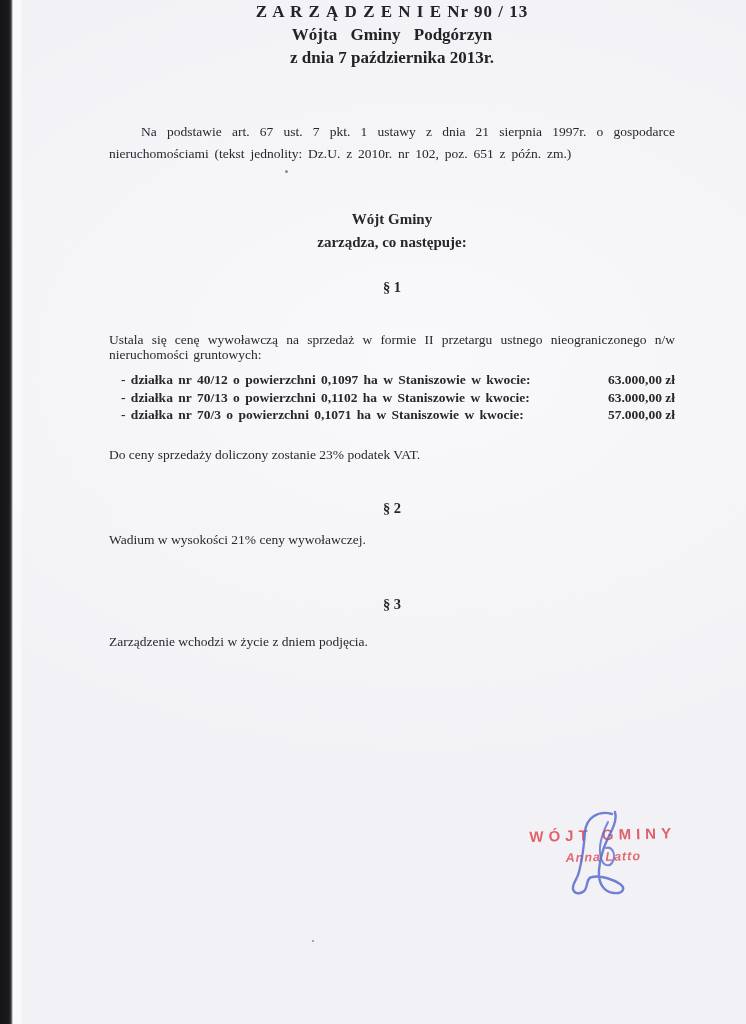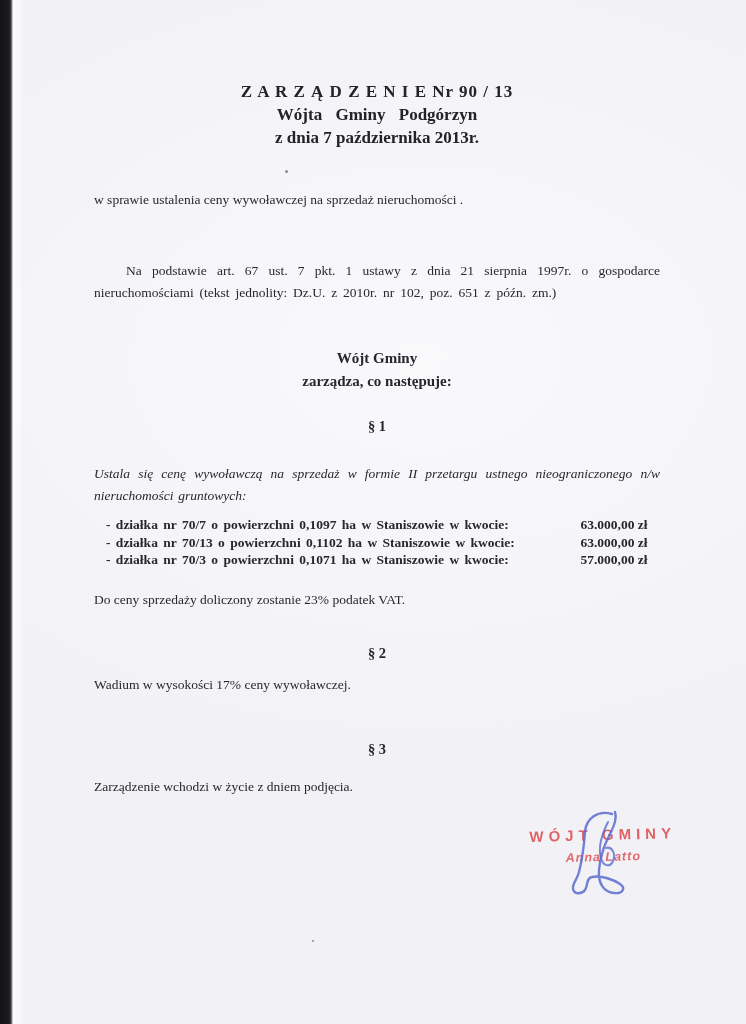--- a/index.html
+++ b/index.html
@@ -17,39 +17,38 @@
   .paper {
     position: absolute;
     left: 22px; top: 0; right: 0; bottom: 0;
     background:
       radial-gradient(ellipse 900px 600px at 55% 35%, rgba(255,255,255,0.55), rgba(255,255,255,0) 70%),
       #f2f2f6;
     color: #27272e;
   }
   .content {
     position: absolute;
-    left: 72px; 
+    left: 87px; 
     width: 566px;
     top: 0;
-    padding-top: 80px;
     font-size: 13.5px;
   }
   .title-block { text-align: center; font-weight: bold; font-size: 17px; line-height: 23px; color: #222229; }
   .title-l1 { letter-spacing: 1px; }
   .title-l2 { word-spacing: 9px; }
   .subject { margin-top: 42px; line-height: 17px; }
   .legal { margin-top: 52px; text-align: justify; text-indent: 32px; line-height: 22px; word-spacing: 2.5px; }
   .order-heading { margin-top: 43px; text-align: center; font-weight: bold; font-size: 15px; line-height: 23px; }
   .para-mark { text-align: center; font-weight: bold; font-size: 14.5px; line-height: 18px; }
   .mark-1 { margin-top: 24px; }
-  .ustala { margin-top: 28px; text-align: justify; line-height: 22px; word-spacing: 1.5px; font-style: italic; }
+  .ustala { margin-top: 36px; text-align: justify; line-height: 15px; word-spacing: 1.5px; }
   .plot-list { margin-top: 9px; font-weight: bold; line-height: 17.5px; }
   .plot-row { display: flex; padding-left: 12px; }
   .plot-label { flex: 1; word-spacing: 2px; }
-  .plot-amount { width: 92px; text-align: center; }
+  .plot-amount { width: 92px; text-align: right; }
   .vat-note { margin-top: 22px; line-height: 17px; }
   .mark-2 { margin-top: 36px; }
   .wadium { margin-top: 14px; line-height: 17px; }
   .mark-3 { margin-top: 47px; }
   .final { margin-top: 20px; line-height: 17px; }
 
   .stamp {
     position: absolute;
     left: 506px; top: 826px;
     width: 150px;
@@ -86,52 +85,51 @@
   <div class="paper">
 
     <div class="content">
 
       <div class="title-block">
         <div class="title-l1">Z A R Z Ą D Z E N I E   Nr  90 / 13</div>
         <div class="title-l2">Wójta Gminy Podgórzyn</div>
         <div class="title-l3">z dnia 7 października 2013r.</div>
       </div>
 
-      <div class="subject">w sprawie ustalenia ceny wywoławczej na sprzedaż nieruchomości .</div>
 
       <div class="legal">Na podstawie art. 67 ust. 7 pkt. 1 ustawy z dnia 21 sierpnia 1997r. o gospodarce nieruchomościami (tekst jednolity: Dz.U. z 2010r. nr 102, poz. 651 z późn. zm.)</div>
 
       <div class="order-heading">
         <div>Wójt Gminy</div>
         <div>zarządza, co następuje:</div>
       </div>
 
       <div class="para-mark mark-1">§ 1</div>
 
       <div class="ustala">Ustala się cenę wywoławczą na sprzedaż w formie  II przetargu ustnego nieograniczonego n/w nieruchomości gruntowych:</div>
 
       <div class="plot-list">
         <div class="plot-row">
-          <span class="plot-label">- działka nr  70/7  o powierzchni  0,1097 ha w Staniszowie  w kwocie:</span>
+          <span class="plot-label">- działka nr  40/12  o powierzchni  0,1097 ha w Staniszowie  w kwocie:</span>
           <span class="plot-amount">63.000,00 zł</span>
         </div>
         <div class="plot-row">
           <span class="plot-label">- działka nr  70/13  o powierzchni  0,1102 ha w Staniszowie  w kwocie:</span>
           <span class="plot-amount">63.000,00 zł</span>
         </div>
         <div class="plot-row">
           <span class="plot-label">- działka nr  70/3  o powierzchni  0,1071 ha w Staniszowie  w kwocie:</span>
           <span class="plot-amount">57.000,00 zł</span>
         </div>
       </div>
 
       <div class="vat-note">Do ceny sprzedaży doliczony zostanie 23% podatek VAT.</div>
 
       <div class="para-mark mark-2">§ 2</div>
-      <div class="wadium">Wadium w wysokości 17% ceny wywoławczej.</div>
+      <div class="wadium">Wadium w wysokości 21% ceny wywoławczej.</div>
 
       <div class="para-mark mark-3">§ 3</div>
       <div class="final">Zarządzenie wchodzi w życie z dniem podjęcia.</div>
 
     </div>
 
     <div class="stamp" style="color: rgb(221, 74, 80);">
       <div class="stamp-line1">WÓJT GMINY</div>
       <div class="stamp-line2">Anna Latto</div>
     </div>

